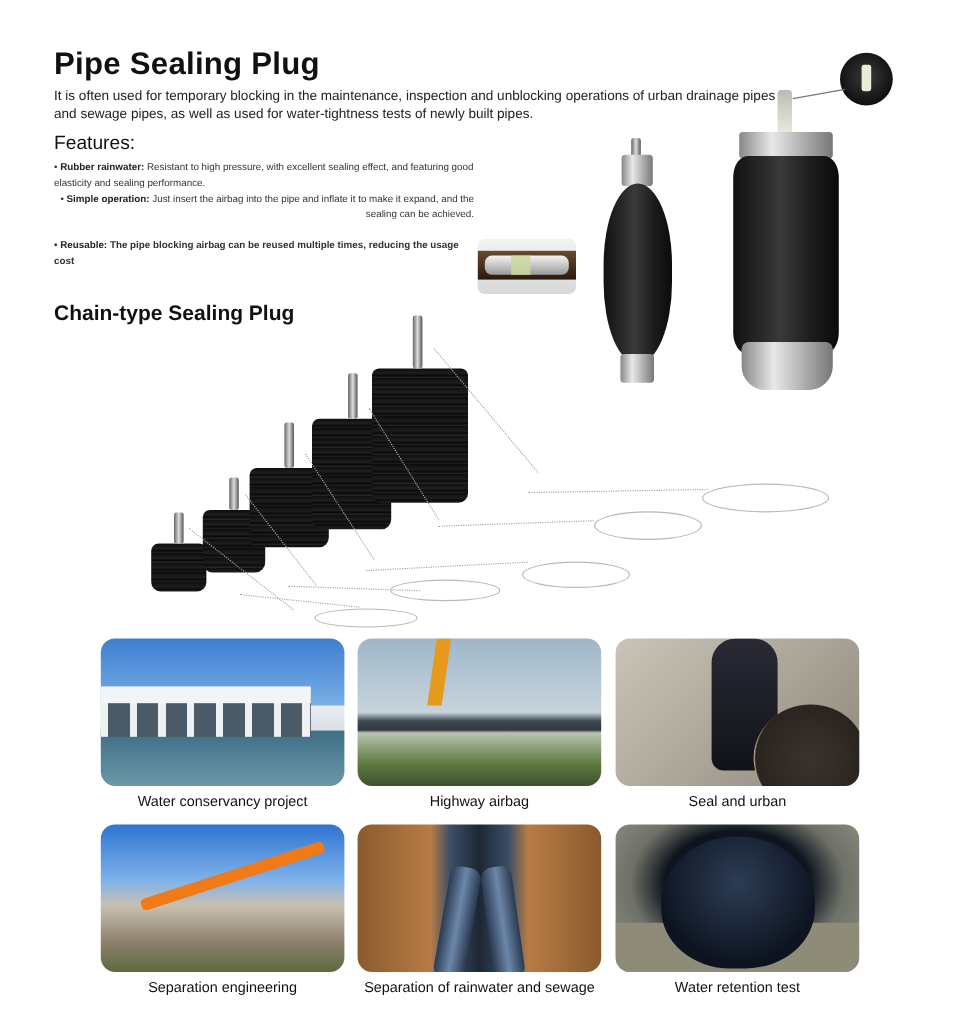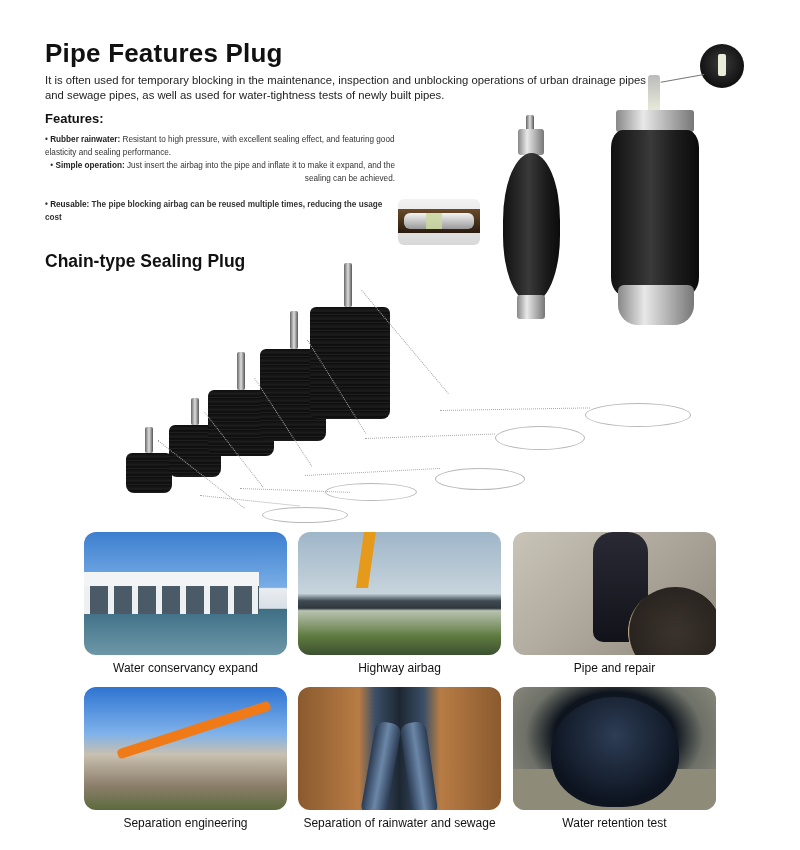--- a/index.html
+++ b/index.html
@@ -1,20 +1,20 @@
 <!DOCTYPE html>
 <html><head>
 <meta charset="utf-8">
 <style>
   html, body { margin:0; padding:0; background:#ffffff; }
   body { width:800px; height:850px; position:relative; overflow:hidden; font-family:"Liberation Sans", sans-serif; color:#111; }
   .abs { position:absolute; }
   h1.title { position:absolute; left:45px; top:38px; margin:0; font-size:26px; font-weight:700; letter-spacing:0.2px; }
   .intro { position:absolute; left:45px; top:73px; width:620px; font-size:11.3px; line-height:15px; color:#222; margin:0; }
-  .features-h { position:absolute; left:45px; top:111px; margin:0; font-size:13px; font-weight:700; }
+  .features-h { position:absolute; left:45px; top:111px; margin:0; font-size:16px; font-weight:400; }
   .feat { position:absolute; left:45px; width:350px; font-size:8.2px; line-height:12.5px; color:#333; margin:0; }
   .feat b { color:#222; }
   .chain-h { position:absolute; left:45px; top:251px; margin:0; font-size:17.5px; font-weight:700;text-align:right; }
 
   
   .bag { position:absolute; background:linear-gradient(90deg,#111 0%,#2b2b2b 30%,#3a3a3a 45%,#1b1b1b 75%,#0b0b0b 100%); }
   .band { position:absolute; background:linear-gradient(90deg,#888 0%,#e8e8e8 35%,#bdbdbd 60%,#777 100%); border-radius:3px; }
   .inset-circle { position:absolute; left:700px; top:44px; width:44px; height:44px; border-radius:50%; background:radial-gradient(circle at 50% 45%, #3a3a3a 0%, #111 70%); }
   .inset-circle::after { content:""; position:absolute; left:18px; top:10px; width:8px; height:22px; background:#e9ecd6; border-radius:2px; }
   .pipe-inset { position:absolute; left:398px; top:199px; width:82px; height:46px; border-radius:6px; background:linear-gradient(180deg,#f2f2f2 0%,#d8d8d8 100%); overflow:hidden; }
@@ -44,21 +44,21 @@
   .t3 .person { position:absolute; left:80px; top:0; width:55px; height:110px; background:linear-gradient(180deg,#2a2a35,#12121a); border-radius:20px 20px 10px 10px; }
   .t6 .plug6 { position:absolute; left:38px; top:10px; width:128px; height:110px; border-radius:50% 50% 45% 45%; background:radial-gradient(circle at 50% 35%,#2d3d55 0%,#0d1420 70%); }
   .t6 .water { position:absolute; left:0; top:82px; width:203px; height:41px; background:#8e8c78; }
   .t5 .pipeL, .t5 .pipeR { position:absolute; top:35px; width:26px; height:95px; background:linear-gradient(90deg,#2a3a52,#6b87a8,#2a3a52); border-radius:10px; }
   .t5 .pipeL { left:70px; transform:rotate(10deg); }
   .t5 .pipeR { left:108px; transform:rotate(-8deg); }
 </style>
 </head>
 <body>
 
-<h1 class="title">Pipe Features Plug</h1>
+<h1 class="title">Pipe Sealing Plug</h1>
 <p class="intro">It is often used for temporary blocking in the maintenance, inspection and unblocking operations of urban drainage pipes and sewage pipes, as well as used for water-tightness tests of newly built pipes.</p>
 
 <h2 class="features-h">Features:</h2>
 
 <p class="feat" style="top:134px;">
   <span>•</span>
   <b>Rubber rainwater:</b>
   <span>Resistant to high pressure, with excellent sealing effect, and featuring good elasticity and sealing performance.</span>
 </p>
 <p class="feat" style="top:160px;text-align:right;">
@@ -125,32 +125,32 @@
   <div class="ring" style="left:495px;top:426px;width:88px;height:22px;"></div>
 
   <div class="chain" style="left:362px;top:290px;width:135px;transform:rotate(50deg);"></div>
   <div class="chain" style="left:440px;top:410px;width:150px;transform:rotate(-1deg);"></div>
   <div class="ring" style="left:585px;top:403px;width:104px;height:22px;"></div>
 </div>
 
 <div class="tile t1" style="left:84px;top:532px;">
     <div class="bld"></div>
   </div>
-<div class="caption" style="left:84px;top:661px;">Water conservancy expand</div>
+<div class="caption" style="left:84px;top:661px;">Water conservancy project</div>
 
 <div class="tile t2" style="left:298px;top:532px;">
     <div class="crane"></div>
   </div>
 <div class="caption" style="left:298px;top:661px;">Highway airbag</div>
 
 <div class="tile t3" style="left:513px;top:532px;">
     <div class="person"></div>
     <div class="lid"></div>
   </div>
-<div class="caption" style="left:513px;top:661px;">Pipe and repair</div>
+<div class="caption" style="left:513px;top:661px;">Seal and urban</div>
 
 <div class="tile t4" style="left:84px;top:687px;">
     <div class="boom"></div>
   </div>
 <div class="caption" style="left:84px;top:816px;">Separation engineering</div>
 
 <div class="tile t5" style="left:298px;top:687px;">
     <div class="pipeL"></div>
     <div class="pipeR"></div>
   </div>

